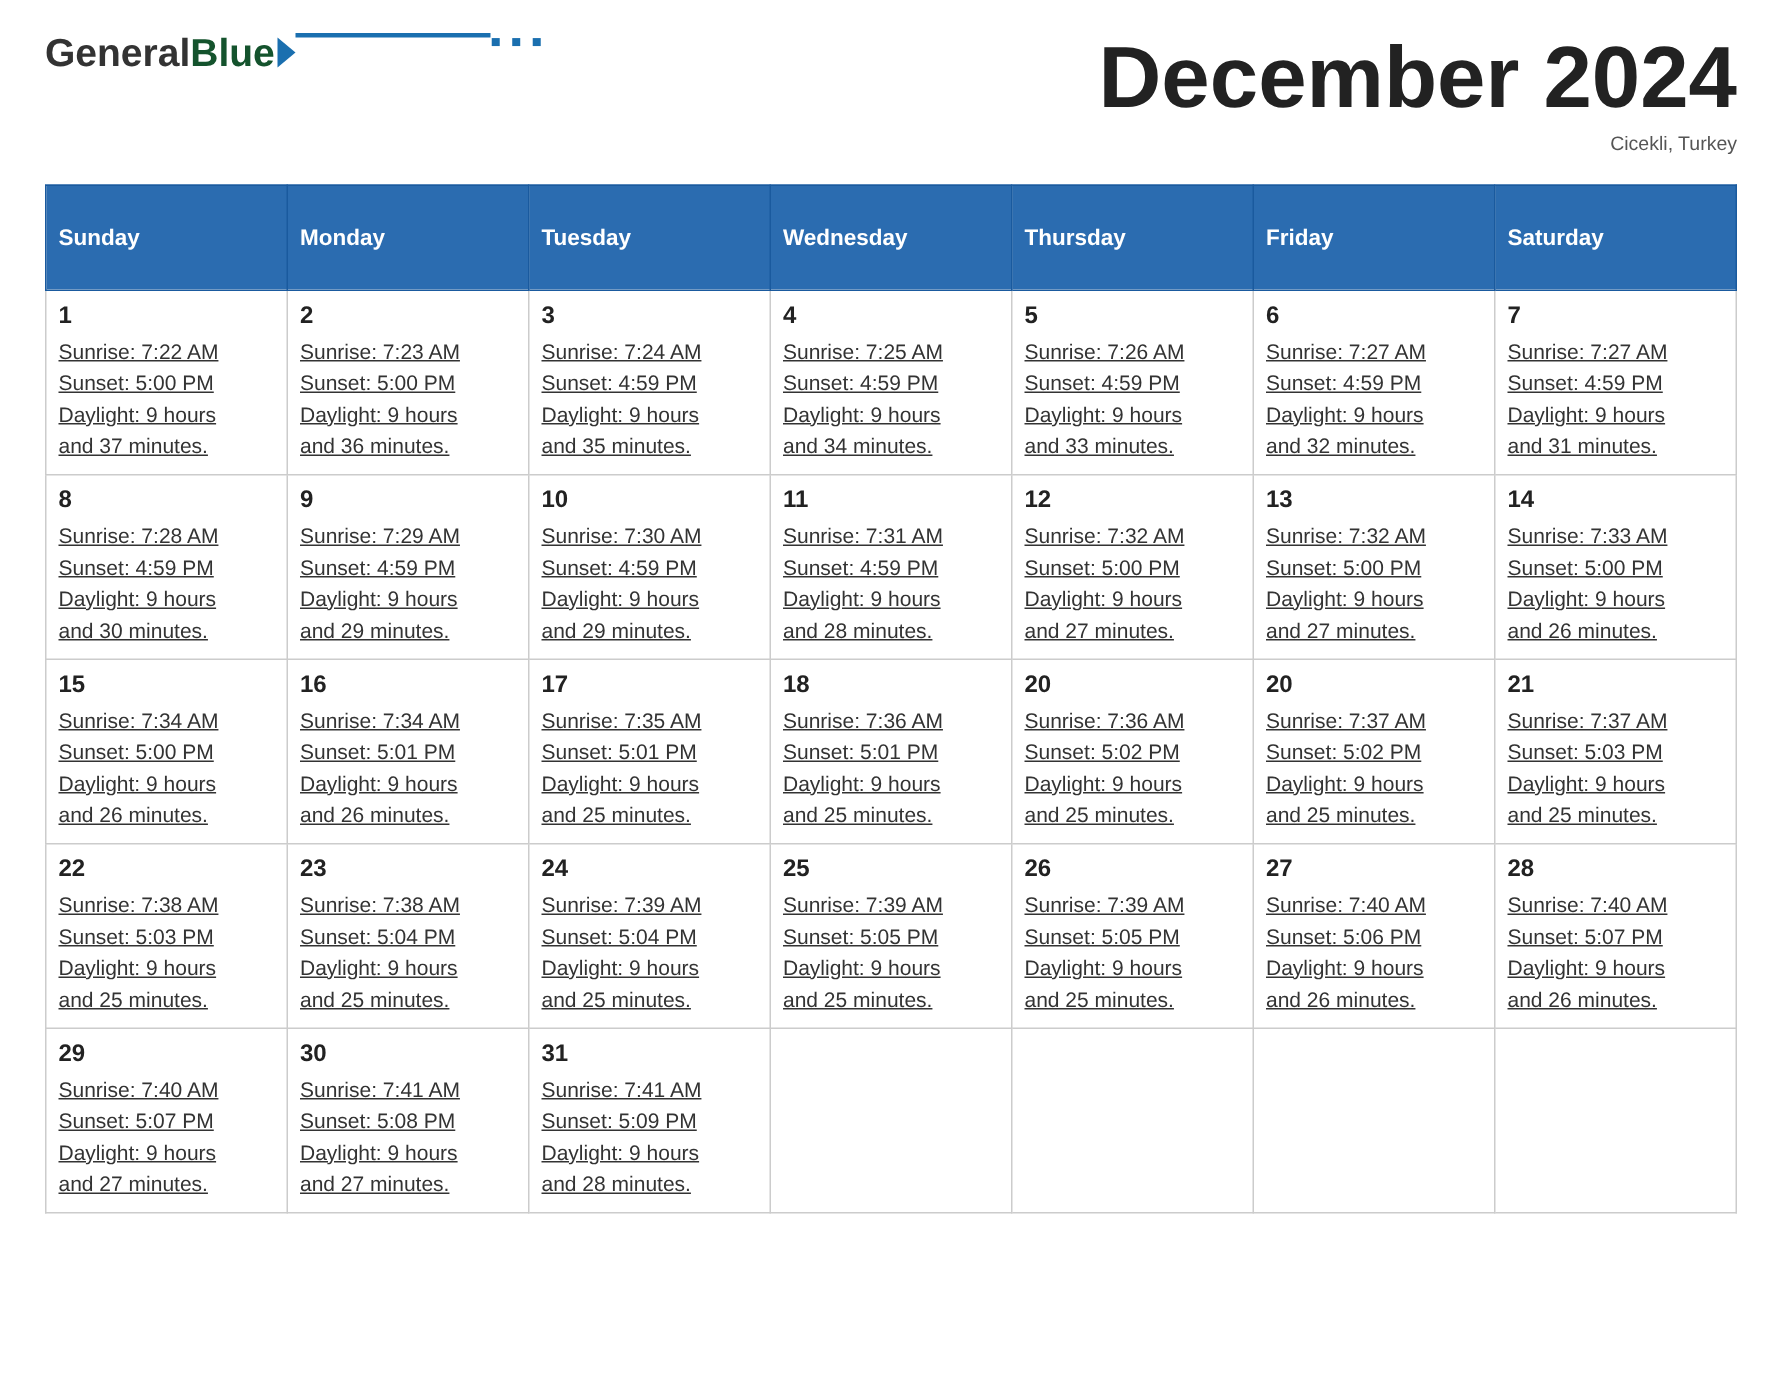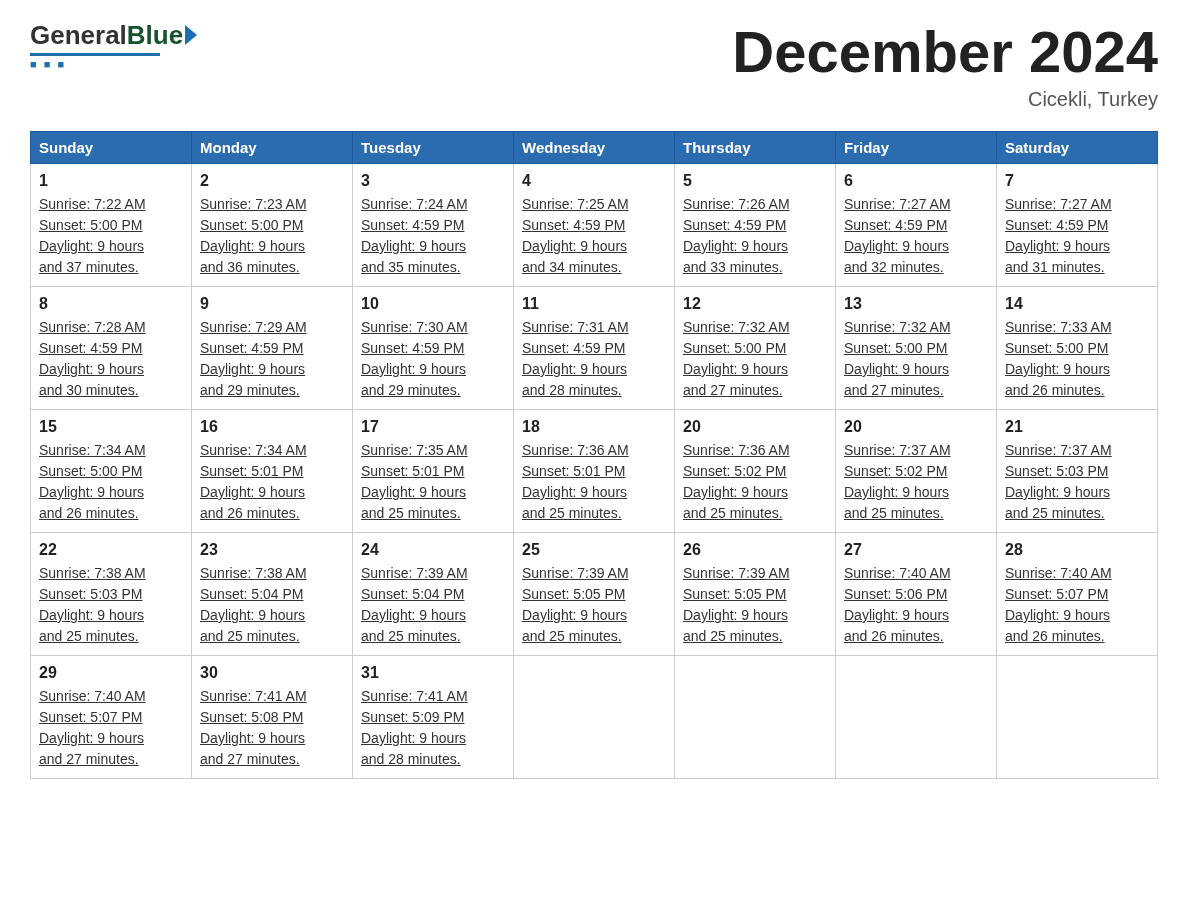--- a/index.html
+++ b/index.html
@@ -11,21 +11,21 @@
       min-height: 918px;
     }
     .header {
       display: flex;
       justify-content: space-between;
       align-items: flex-start;
       margin-bottom: 20px;
     }
     .logo {
       display: flex;
-      flex-direction: column;
+      flex-direction: row;
       align-items: flex-start;
     }
     .logo-text {
       display: flex;
       align-items: center;
     }
     .logo-general {
       font-size: 26px;
       font-weight: bold;
       color: #333;
@@ -57,32 +57,32 @@
     .title-section {
       text-align: right;
     }
     .month-title {
       font-size: 58px;
       font-weight: bold;
       color: #222;
       line-height: 1.1;
     }
     .location {
-      font-size: 20px;
+      font-size: 13px;
       color: #555;
       margin-top: 4px;
     }
     .calendar {
       width: 100%;
       border-collapse: collapse;
     }
     .calendar th {
       background-color: #2b6cb0;
       color: #fff;
-      padding: 7px 8px;
+      padding: 26px 8px;
       font-size: 15px;
       font-weight: bold;
       text-align: left;
       border: 1px solid #1a5a9e;
     }
     .calendar td {
       border: 1px solid #ccc;
       vertical-align: top;
       padding: 8px;
       width: 14.28%;

